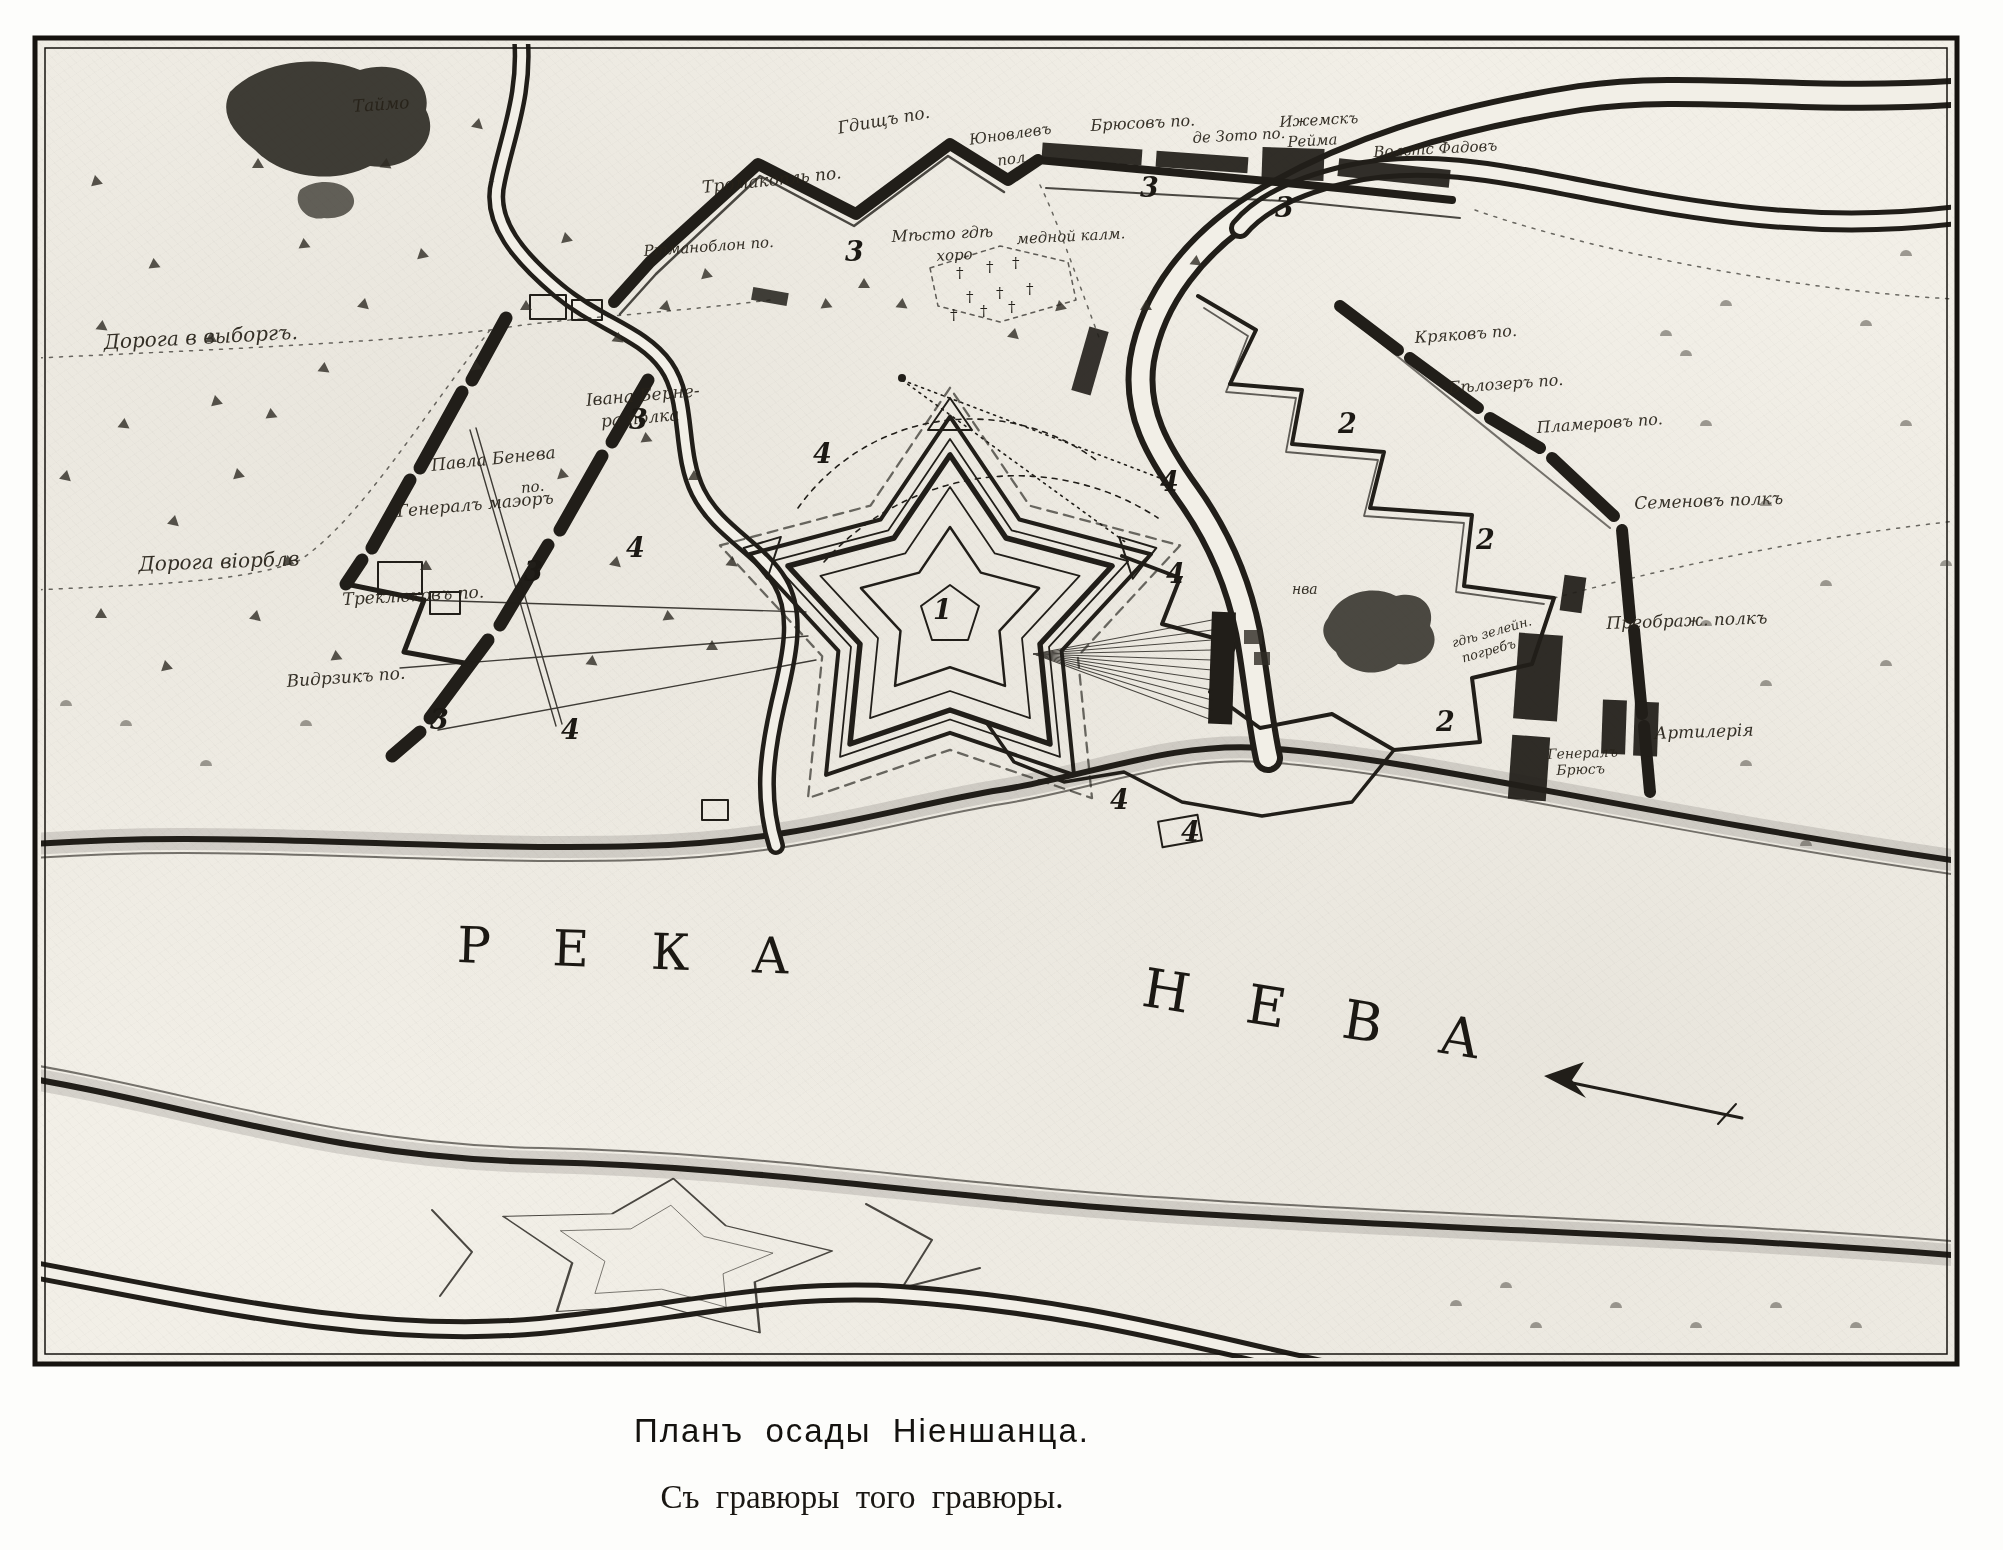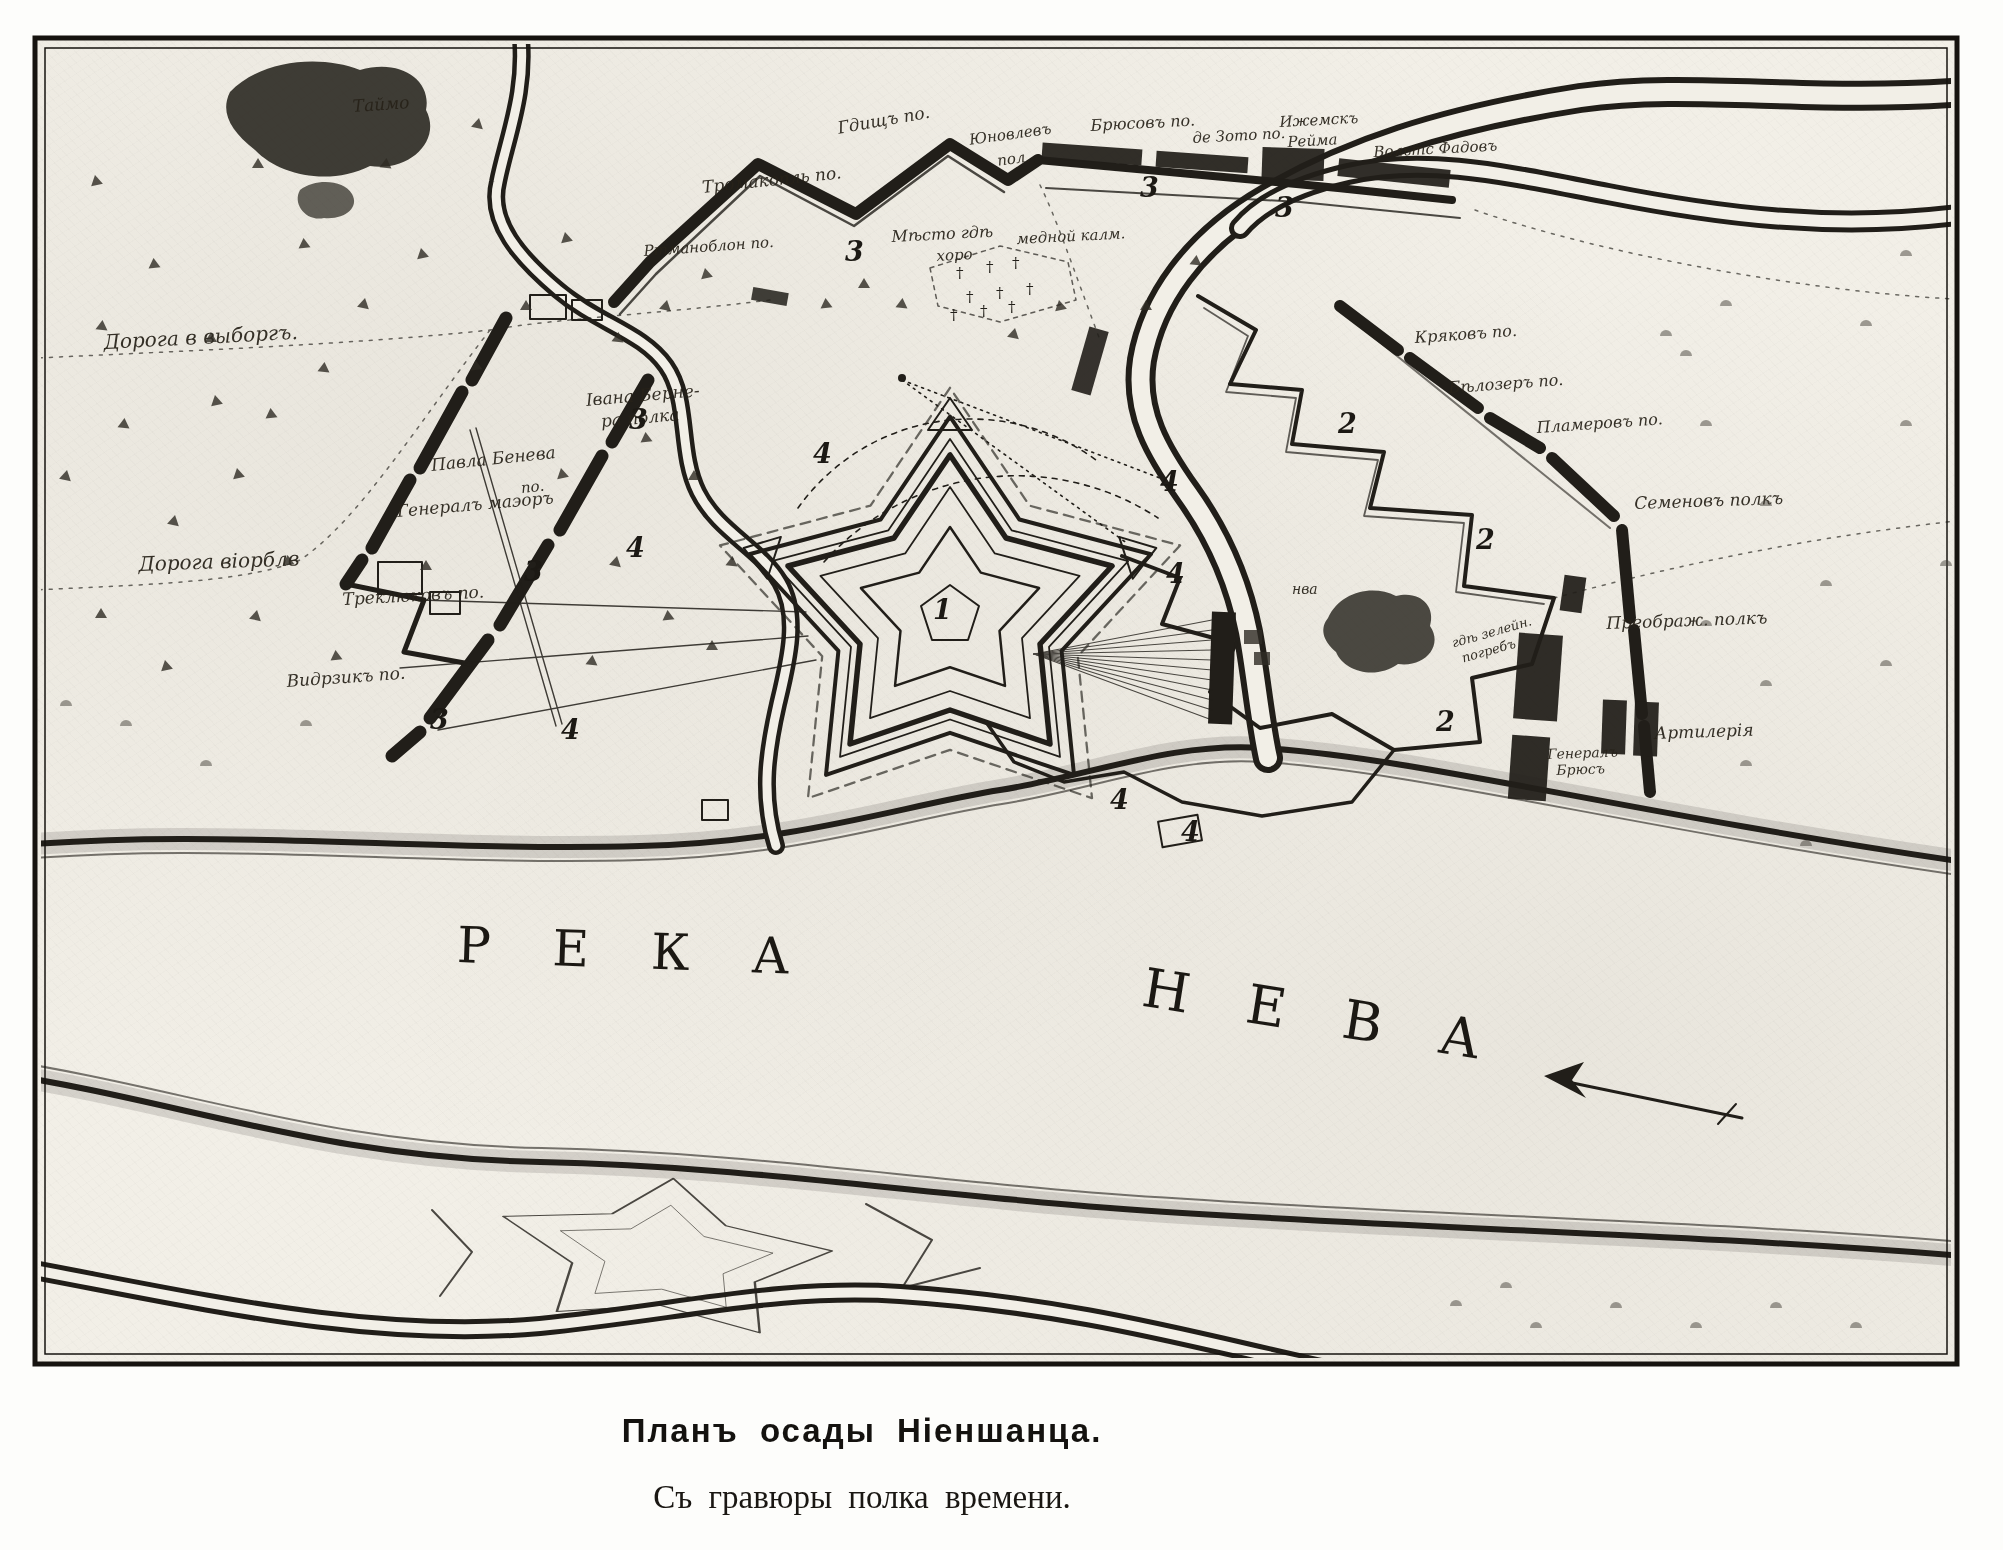--- a/index.html
+++ b/index.html
@@ -21,21 +21,21 @@
   .rword{position:absolute;font-family:"DejaVu Serif",serif;color:#1b1813;
     transform-origin:left top;white-space:nowrap;font-weight:500;}
   .house{position:absolute;width:0;height:0;border-left:6px solid transparent;
     border-right:6px solid transparent;border-bottom:10px solid #2e2a23;opacity:.8;}
   .bush{position:absolute;width:12px;height:6px;border-radius:6px 6px 0 0;
     background:#46423a;opacity:.5;}
   .cross{position:absolute;font-family:"DejaVu Serif",serif;font-size:15px;
     color:#221f19;line-height:1;}
   #caption{position:absolute;left:0;top:1412px;width:1724px;text-align:center;}
   #caption .t1{font-family:"Liberation Sans","DejaVu Sans",sans-serif;
-    font-weight:bold;font-size:33px;letter-spacing:2px;word-spacing:10px;color:#14120f;}
+    font-weight:normal;font-size:33px;letter-spacing:2px;word-spacing:10px;color:#14120f;}
   #caption .t2{font-family:"Liberation Serif","DejaVu Serif",serif;
     font-size:33px;margin-top:29px;word-spacing:8px;color:#1a1713;}
 </style>
 </head>
 <body>
 
 <div id="page">
 
   <div id="paper"></div>
 
@@ -354,16 +354,16 @@
       <div class="cross" style="left: 966px; top: 290px;">†</div>
       <div class="cross" style="left: 996px; top: 286px;">†</div>
       <div class="cross" style="left: 1026px; top: 282px;">†</div>
       <div class="cross" style="left: 950px; top: 308px;">†</div>
       <div class="cross" style="left: 980px; top: 304px;">†</div>
       <div class="cross" style="left: 1008px; top: 300px;">†</div>
     </div>
 
   <div id="caption">
     <div class="t1">Планъ осады Ніеншанца.</div>
-    <div class="t2">Съ гравюры полка времени.</div>
+    <div class="t2">Съ гравюры того гравюры.</div>
   </div>
 
 </div>
 
 </body></html>

